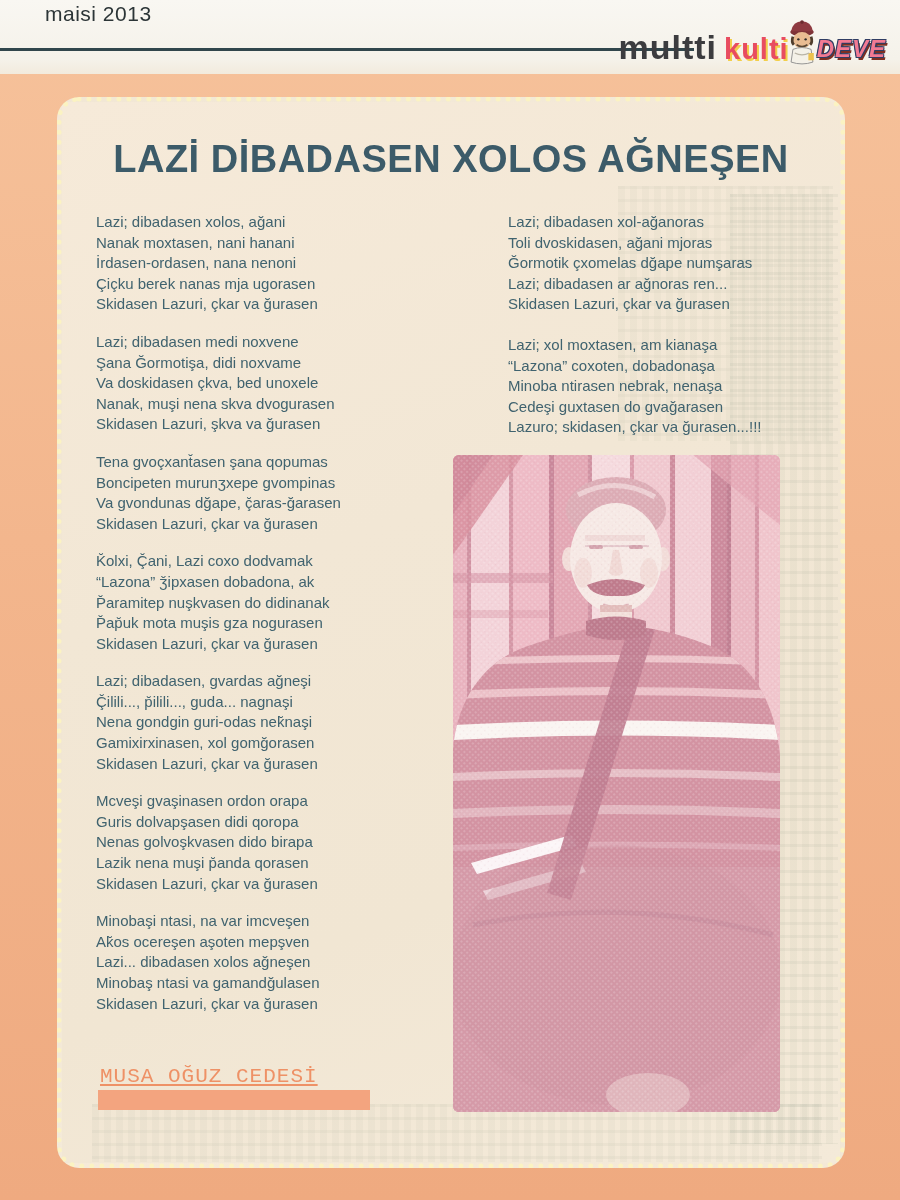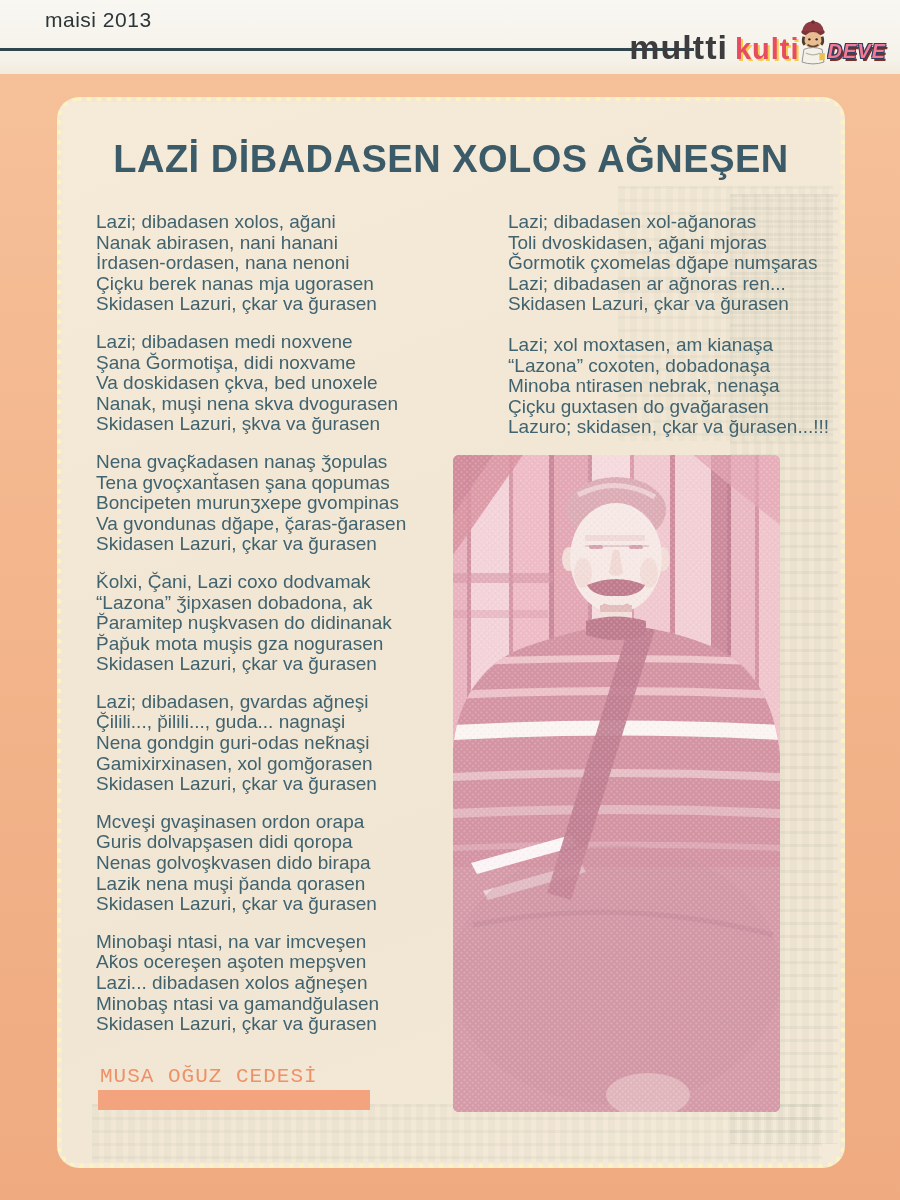--- a/index.html
+++ b/index.html
@@ -3,52 +3,52 @@
 <meta charset="utf-8">
 <style>
   html,body{margin:0;padding:0;}
   body{width:900px;height:1200px;font-family:"Liberation Sans",sans-serif;}
   .page{position:relative;width:900px;height:1200px;overflow:hidden;
         background:linear-gradient(180deg,#f6c29b 0%,#f3b68d 45%,#efaa80 100%);}
 
   
   .header-band{position:absolute;top:0;left:0;width:900px;height:74px;
                background:linear-gradient(180deg,#f9f7f2 0%,#f5f2ea 80%,#f2ebdd 100%);}
-  .issue-date{position:absolute;left:45px;top:8px;font-size:21px;color:#2c3537;letter-spacing:.5px;}
+  .issue-date{position:absolute;left:45px;top:2px;font-size:21px;color:#2c3537;letter-spacing:.5px;}
   .header-rule{position:absolute;left:0;top:48px;width:694px;height:3px;background:#31464c;}
   .logo{position:absolute;top:16px;right:14px;height:48px;display:flex;align-items:flex-end;}
   .logo-multi{font-size:34px;font-weight:700;color:#3c3c3f;letter-spacing:1px;line-height:1;}
   .logo-kulti{font-size:29px;font-weight:700;color:#e84c60;letter-spacing:1px;line-height:1;
               text-shadow:2px 2px 0 #f3cf4a;margin-left:7px;margin-top:16px;}
   .logo-mascot{margin:0 -5px -3px -7px;}
-  .logo-deve{font-size:20px;font-weight:800;font-style:italic;color:#f27a93;letter-spacing:1px;
+  .logo-deve{font-size:24px;font-weight:800;font-style:italic;color:#f27a93;letter-spacing:1px;
              margin-bottom:1px;
              text-shadow:-1px -1px 0 #303d63,1px -1px 0 #303d63,-1px 1px 0 #303d63,
                           1px 1px 0 #303d63,2px 3px 0 #7e2f22;}
 
   
   .panel{position:absolute;left:57px;top:97px;width:788px;height:1071px;box-sizing:border-box;
          background:linear-gradient(160deg,#f6ead9 0%,#f2e7d5 40%,#f1e6d3 70%,#f4ead9 100%);
          border:5px dotted #fbf3c2;border-radius:22px;}
   .page-title{position:absolute;left:0;top:36px;width:100%;margin:0;text-align:center;
               font-size:38px;font-weight:700;color:#3c5b69;letter-spacing:.5px;}
 
-  .poem-col{position:absolute;top:110px;font-size:19px;line-height:20.6px;color:#40636f;}
+  .poem-col{position:absolute;top:110px;font-size:15px;line-height:20.6px;color:#40636f;}
   .col-left{left:34px;width:340px;}
   .col-right{left:398px;width:352px;margin-left:48px;}
   .stanza{margin:0 0 17px 0;}
   .col-right .stanza{margin-bottom:20px;}
   .pline{white-space:nowrap;}
 
   
   .poet-photo{position:absolute;left:391px;top:353px;width:327px;height:657px;}
 
   
   .author-name{position:absolute;left:38px;top:963px;font-family:"Liberation Mono",monospace;
-               font-size:21px;color:#ee9166;letter-spacing:1px;white-space:nowrap;}
+               font-size:21px;color:#ee9166;letter-spacing:1px;white-space:nowrap;text-decoration:underline;}
   .author-bar{position:absolute;left:36px;top:988px;width:272px;height:20px;background:#f3a47f;}
 
   
   .bleed{position:absolute;opacity:.38;filter:blur(.5px);pointer-events:none;
          background-image:
            repeating-linear-gradient(180deg,rgba(105,125,105,.20) 0 3px,transparent 3px 13px),
            repeating-linear-gradient(90deg,rgba(105,125,105,.14) 0 7px,transparent 7px 12px);}
   .bleed-right{left:668px;top:92px;width:108px;height:950px;}
   .bleed-topright{left:556px;top:84px;width:215px;height:255px;opacity:.28;}
   .bleed-bottom{left:30px;top:1002px;width:730px;height:58px;opacity:.30;}
@@ -85,34 +85,33 @@
   <div class="panel">
     <h1 class="page-title">LAZİ DİBADASEN XOLOS AĞNEŞEN</h1>
 
     <div class="bleed bleed-topright"></div>
     <div class="bleed bleed-right"></div>
     <div class="bleed bleed-bottom"></div>
 
     <div class="poem-col col-left">
       <div class="stanza">
         <div class="pline">Lazi; dibadasen xolos, ağani</div>
-        <div class="pline">Nanak abirasen, nani hanani</div>
+        <div class="pline">Nanak moxtasen, nani hanani</div>
         <div class="pline">İrdasen-ordasen, nana nenoni</div>
         <div class="pline">Çiçku berek nanas mja ugorasen</div>
         <div class="pline">Skidasen Lazuri, çkar va ğurasen</div>
       </div>
       <div class="stanza">
         <div class="pline">Lazi; dibadasen medi noxvene</div>
         <div class="pline">Şana Ğormotişa, didi noxvame</div>
         <div class="pline">Va doskidasen çkva, bed unoxele</div>
         <div class="pline">Nanak, muşi nena skva dvogurasen</div>
         <div class="pline">Skidasen Lazuri, şkva va ğurasen</div>
       </div>
       <div class="stanza">
-        <div class="pline">Nena gvaçk̆adasen nanaş ǯopulas</div>
         <div class="pline">Tena gvoçxant̆asen şana qopumas</div>
         <div class="pline">Boncipeten murunʒxepe gvompinas</div>
         <div class="pline">Va gvondunas dğape, ç̆aras-ğarasen</div>
         <div class="pline">Skidasen Lazuri, çkar va ğurasen</div>
       </div>
       <div class="stanza">
         <div class="pline">K̆olxi, Ç̆ani, Lazi coxo dodvamak</div>
         <div class="pline">“Lazona” ǯipxasen dobadona, ak</div>
         <div class="pline">P̆aramitep nuşkvasen do didinanak</div>
         <div class="pline">P̆ap̆uk mota muşis gza nogurasen</div>
@@ -146,21 +145,21 @@
         <div class="pline">Lazi; dibadasen xol-ağanoras</div>
         <div class="pline">Toli dvoskidasen, ağani mjoras</div>
         <div class="pline">Ğormotik çxomelas dğape numşaras</div>
         <div class="pline">Lazi; dibadasen ar ağnoras ren...</div>
         <div class="pline">Skidasen Lazuri, çkar va ğurasen</div>
       </div>
       <div class="stanza">
         <div class="pline">Lazi; xol moxtasen, am kianaşa</div>
         <div class="pline">“Lazona” coxoten, dobadonaşa</div>
         <div class="pline">Minoba ntirasen nebrak, nenaşa</div>
-        <div class="pline">Çiçku guxtasen do gvağarasen</div>
+        <div class="pline">Cedeşi guxtasen do gvağarasen</div>
         <div class="pline">Lazuro; skidasen, çkar va ğurasen...!!!</div>
       </div>
     </div>
 
     <svg class="poet-photo" viewBox="0 0 327 657">
       <defs>
         <clipPath id="photoClip">
             <rect x="0" y="0" width="327" height="657" rx="6"></rect>
           </clipPath>
         <clipPath id="torsoClip">

